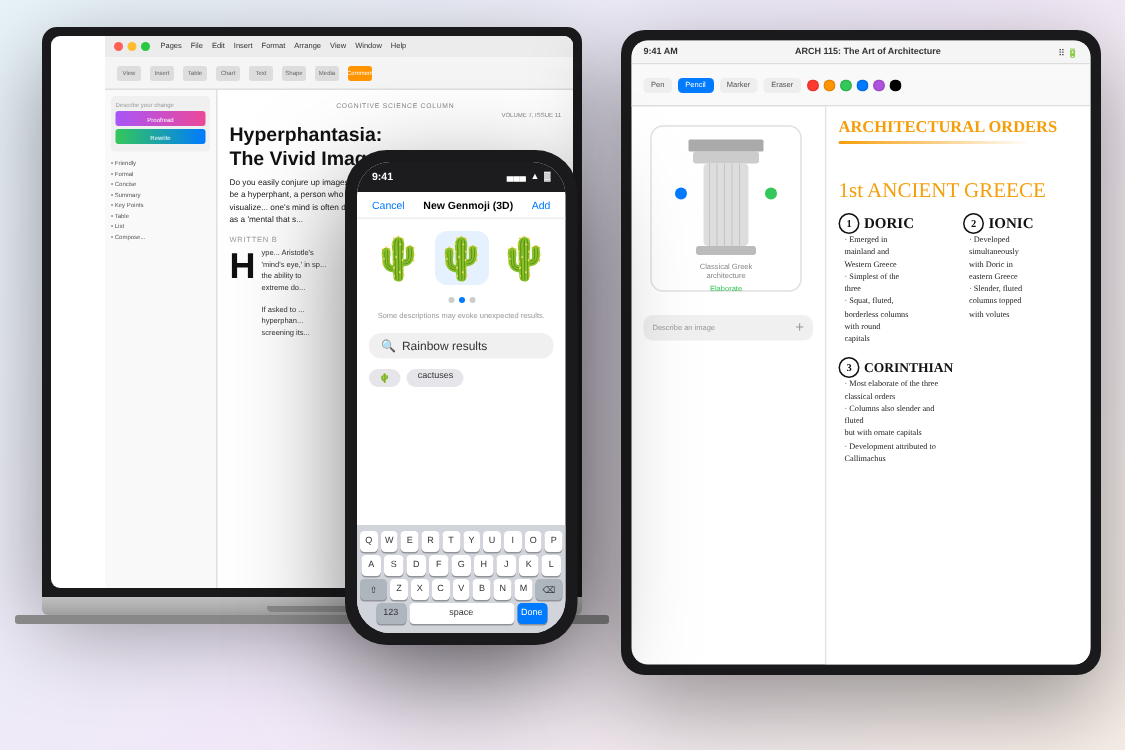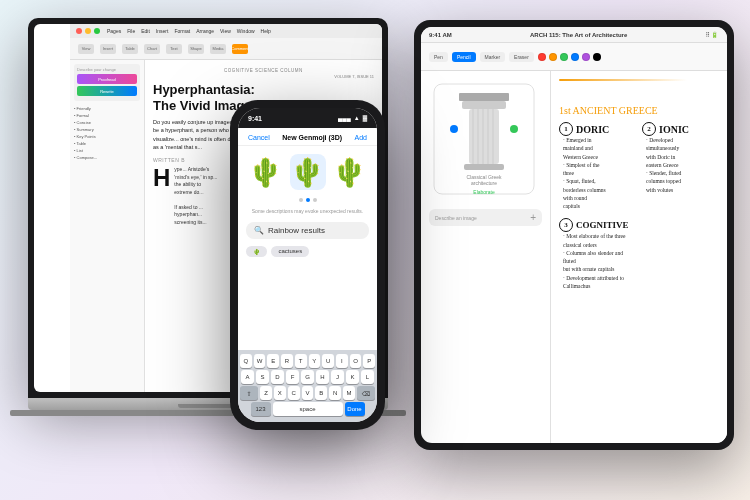--- a/index.html
+++ b/index.html
@@ -573,21 +573,21 @@
       font-family: 'Comic Sans MS', 'Chalkboard SE', cursive;
       font-size: 11px;
       font-weight: 700;
       color: #f59e0b;
       margin-bottom: 2px;
       line-height: 1.2;
     }
 
     .handwritten-subtitle {
       font-family: 'Comic Sans MS', cursive;
-      font-size: 10px;
+      font-size: 14px;
       color: #f59e0b;
       margin-bottom: 6px;
       margin-top: 24px;
     }
 
     .order-item {
       margin-bottom: 8px;
     }
 
     .order-name {
@@ -873,41 +873,42 @@
             </svg>
           </div>
 
           <div class="img-describe-bar">
             <span class="describe-text">Describe an image</span>
             <span class="describe-plus">+</span>
           </div>
         </div>
 
         <div class="tablet-right">
+          <div class="handwritten-title">ARCHITECTURAL ORDERS</div>
           <div class="swirl-underline"></div>
           <div class="handwritten-subtitle">1st ANCIENT GREECE</div>
 
           <div class="orders-cols">
             <div class="order-col">
               <div class="order-item">
                 <div class="order-name">
                   <div class="order-num">1</div>
                   DORIC
                 </div>
                 <div class="order-desc">
                   · Emerged in<br>mainland and<br>Western Greece<br>
                   · Simplest of the<br>three<br>
                   · Squat, fluted,<br>borderless columns<br>with round<br>capitals
                 </div>
               </div>
 
               <div class="order-item">
                 <div class="order-name" style="color:#111;">
                   <div class="order-num">3</div>
-                  <span style="font-size:9px;">COGNITIVE</span>
+                  <span style="font-size:9px;">CORINTHIAN</span>
                 </div>
                 <div class="order-desc">
                   · Most elaborate of the three<br>classical orders<br>
                   · Columns also slender and fluted<br>but with ornate capitals<br>
                   · Development attributed to<br>Callimachus
                 </div>
               </div>
             </div>
 
             <div class="order-col">

